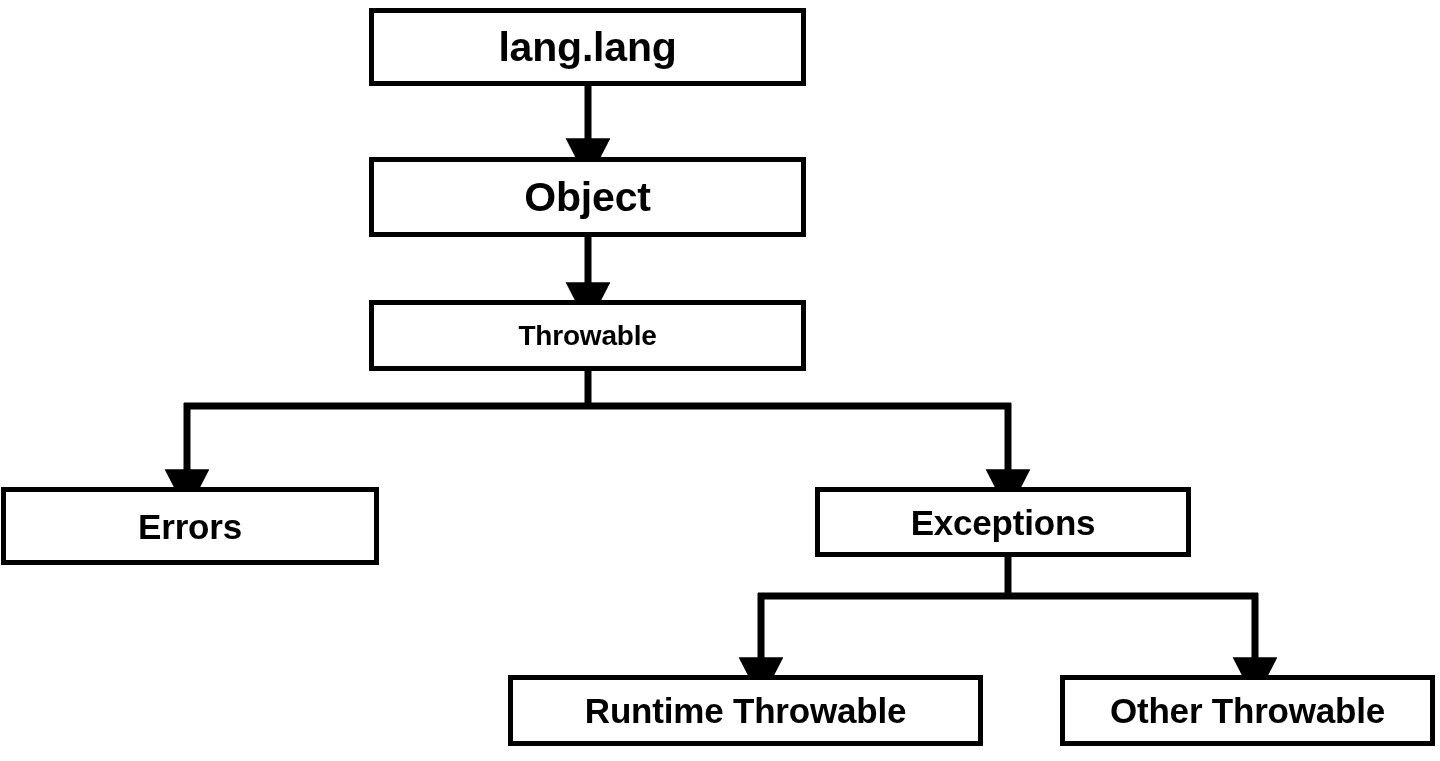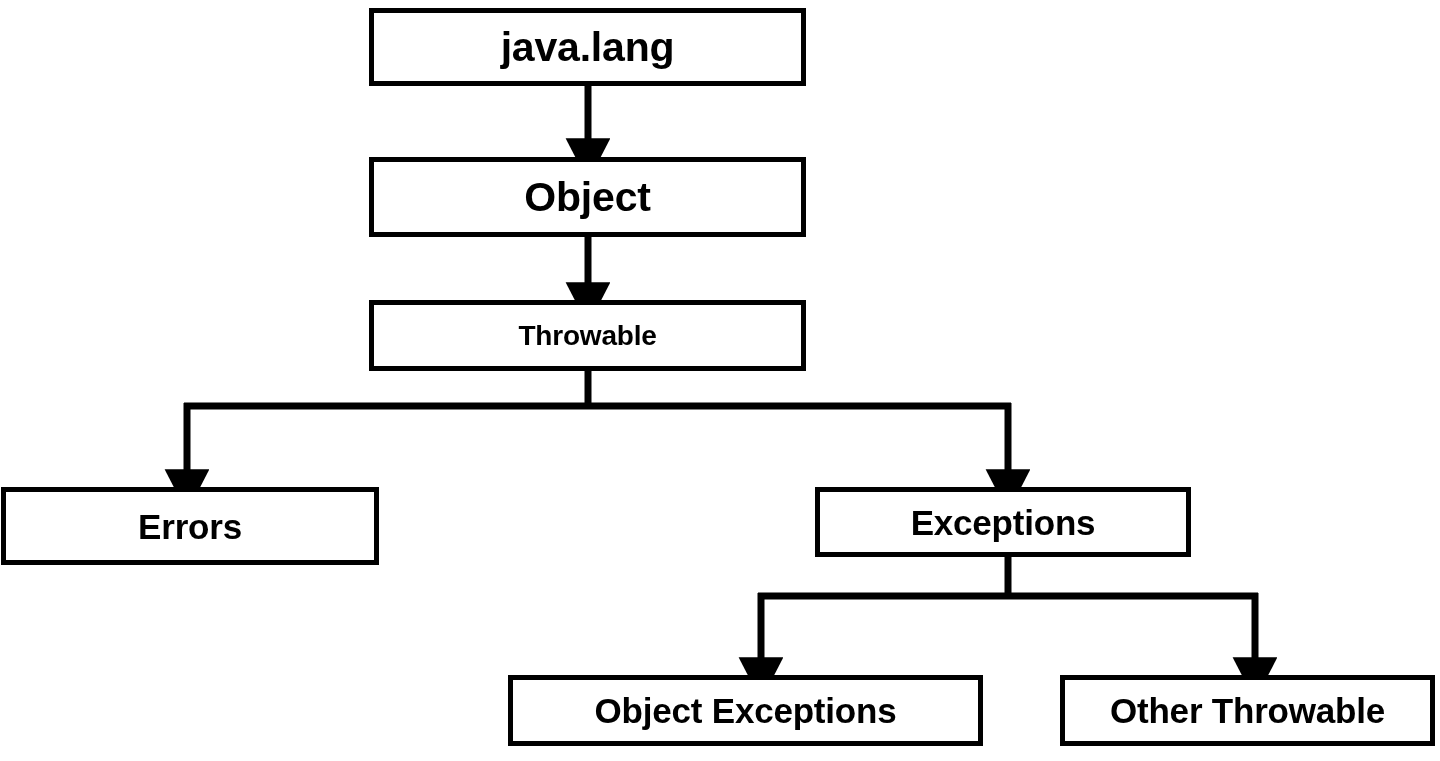--- a/index.html
+++ b/index.html
@@ -103,40 +103,40 @@
     <g>
       <path d="M 761 593 L 761 665" stroke="#000000" stroke-width="7" fill="none" marker-end="url(#arrowhead)"></path>
     </g>
 
     <g>
       <path d="M 1255 593 L 1255 665" stroke="#000000" stroke-width="7" fill="none" marker-end="url(#arrowhead)"></path>
     </g>
   </svg>
 
   <div class="node-box" id="node-javalang">
-    <span class="node-label">java.lang</span>
+    <span class="node-label">lang.lang</span>
   </div>
 
   <div class="node-box" id="node-object">
     <span class="node-label">Object</span>
   </div>
 
   <div class="node-box" id="node-throwable">
     <span class="node-label">Throwable</span>
   </div>
 
   <div class="node-box" id="node-errors">
     <span class="node-label">Errors</span>
   </div>
 
   <div class="node-box" id="node-exceptions">
     <span class="node-label">Exceptions</span>
   </div>
 
   <div class="node-box" id="node-runtime">
-    <span class="node-label">Object Exceptions</span>
+    <span class="node-label">Runtime Throwable</span>
   </div>
 
   <div class="node-box" id="node-other">
     <span class="node-label">Other Throwable</span>
   </div>
 
 </div>
 
 </body></html>

